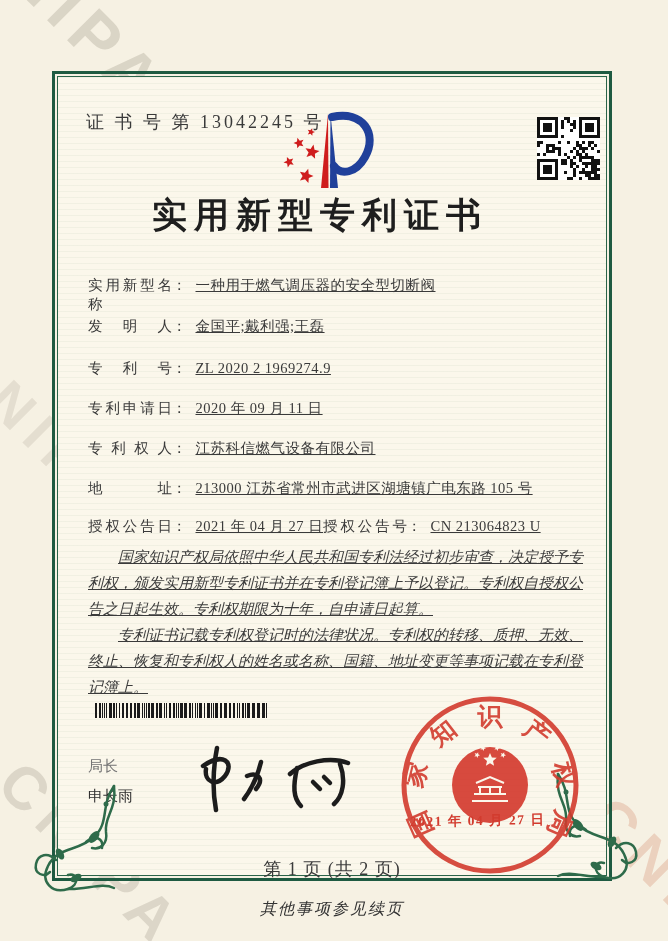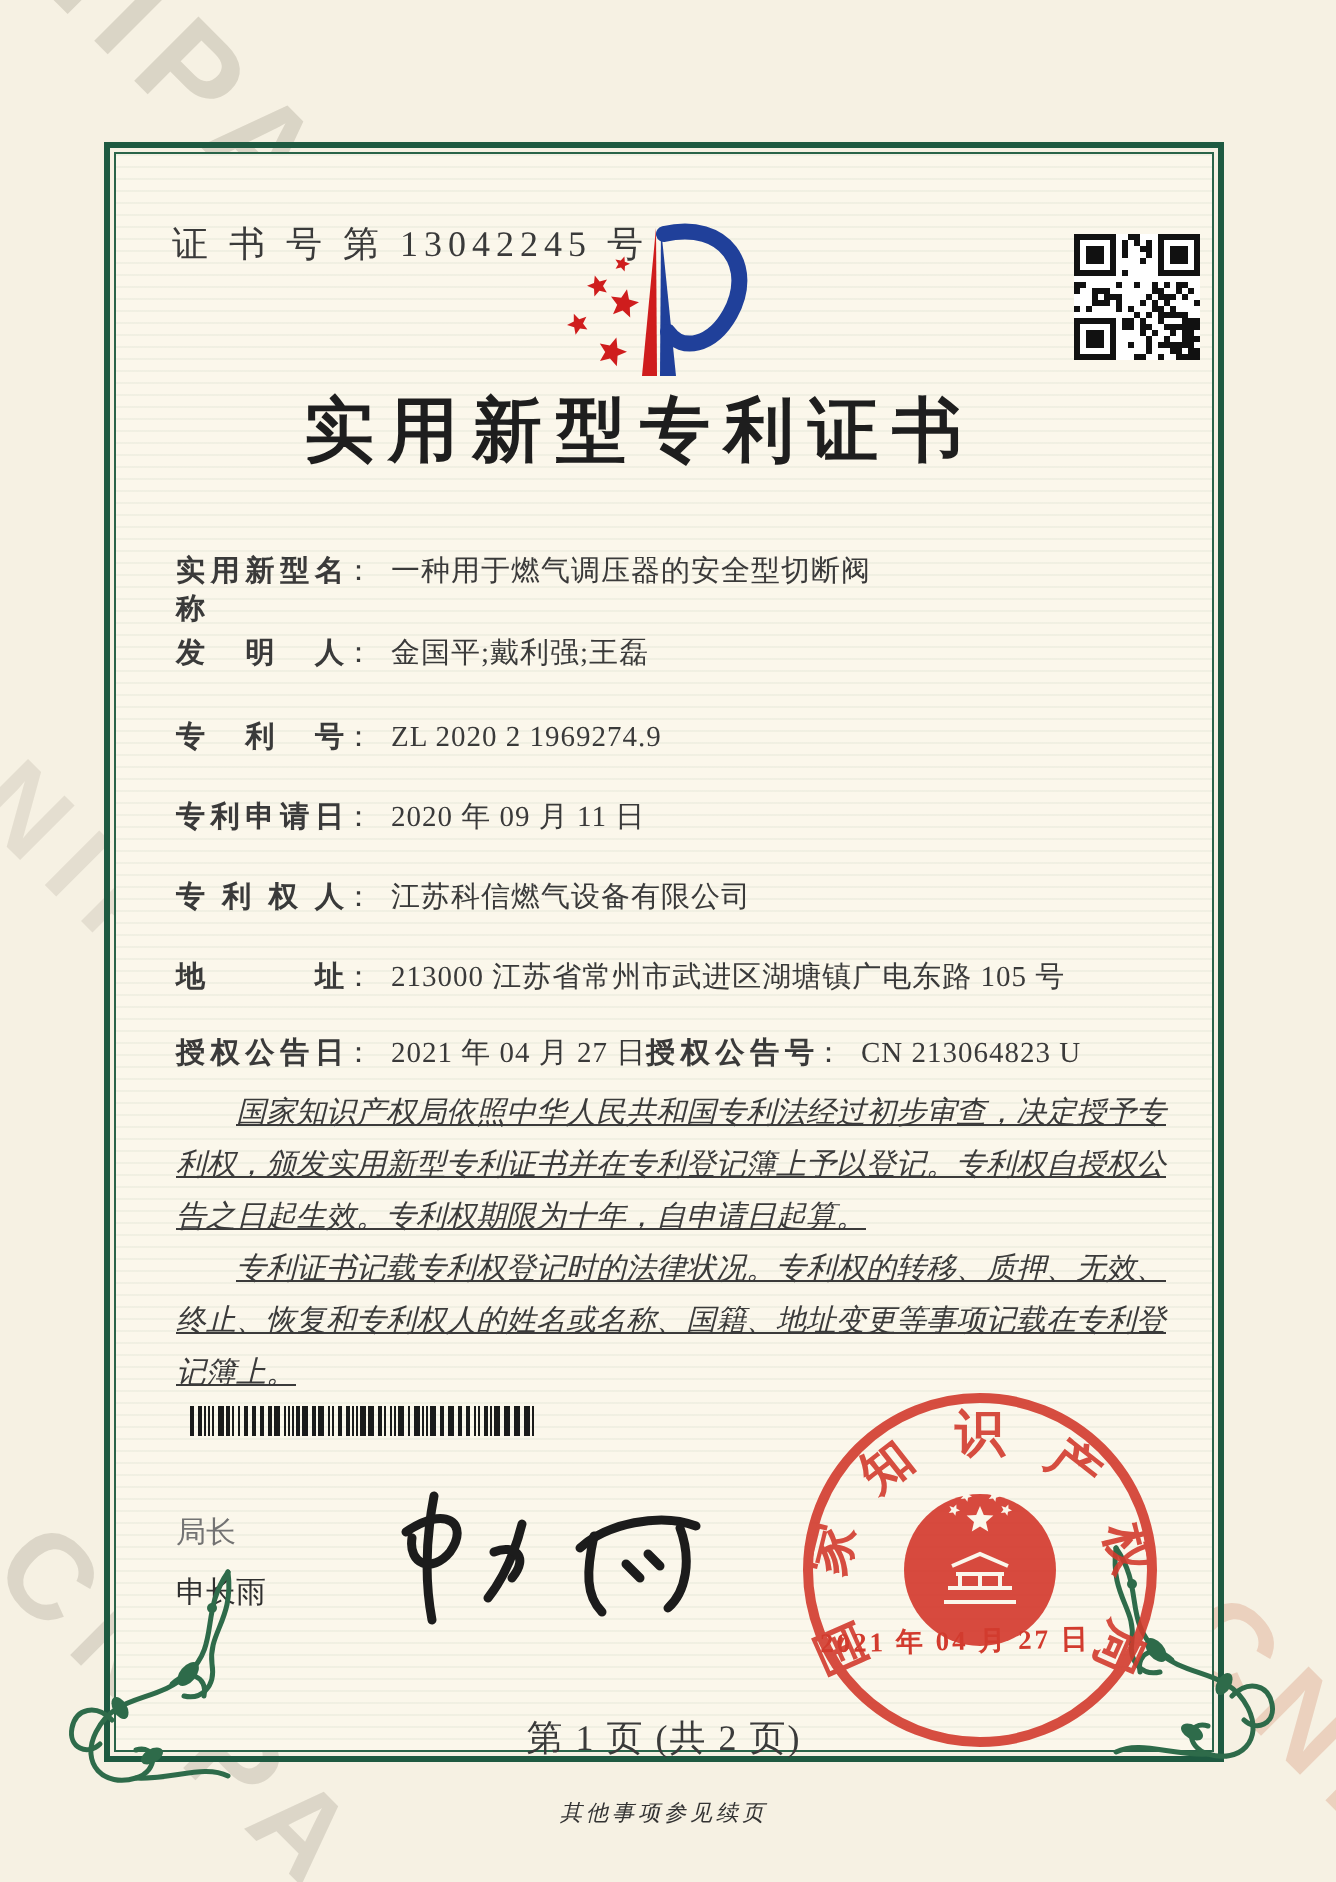--- a/index.html
+++ b/index.html
@@ -33,23 +33,23 @@
   }
   
   .cert-no{position:absolute; left:86px; top:110px; z-index:3; font-size:18px; letter-spacing:3px; color:#3a3a3a;}
   .logo{position:absolute; left:268px; top:102px; z-index:3;}
   .qr{position:absolute; left:537px; top:117px; z-index:3;}
   .title{
     position:absolute; left:52px; top:192px; width:536px; z-index:3;
     text-align:center; font-size:35px; font-weight:bold; letter-spacing:7px; color:#1e1e1e;
   }
   .field-row{position:absolute; left:88px; z-index:3; font-size:14.5px; color:#3a3a3a; width:500px;}
-  .lbl{display:inline-block; width:84px; text-align:justify; text-align-last:justify; vertical-align:top;font-weight:bold;}
+  .lbl{display:inline-block; width:84px; text-align:justify; text-align-last:justify; vertical-align:top;}
   .colon{margin-right:9px;}
-  .val{letter-spacing:0.5px;}
+  .val{letter-spacing:0.5px;text-decoration:underline;}
   .grant2{position:absolute; left:235px; top:0;}
   .paras{
     position:absolute; left:88px; top:544px; width:498px; z-index:3;
     font-size:15px; line-height:26px; color:#3b3b3b; font-style:italic;
   }
   .paras p{margin:0; text-indent:2em;text-decoration:underline;}
   .barcode{position:absolute; left:95px; top:703px; z-index:3;}
   .sig-title{position:absolute; left:88px; top:757px; z-index:3; font-size:15px; color:#737373; font-family:"Liberation Sans","DejaVu Sans",sans-serif;}
   .sig-name{position:absolute; left:88px; top:787px; z-index:3; font-size:15px; color:#2f2f2f; font-family:"Liberation Sans","DejaVu Sans",sans-serif;}
   .sig-hand{position:absolute; left:185px; top:736px; z-index:4;}
@@ -57,21 +57,21 @@
   .seal-date{
     position:absolute; left:410px; top:812px; z-index:6; font-size:13.5px;
     color:#d23b2e; letter-spacing:1.5px; font-weight:bold; transform:rotate(-1deg);
   }
   .page-no{
     position:absolute; left:52px; top:857px; width:560px; z-index:3;
     text-align:center; font-size:18px; letter-spacing:1px; color:#3a3a3a;
   }
   .footer-note{
     position:absolute; left:52px; top:899px; width:560px; z-index:3;
-    text-align:center; font-size:11px; letter-spacing:2px; color:#333; font-style:italic;
+    text-align:center; font-size:16px; letter-spacing:2px; color:#333; font-style:italic;
   }
   .orn{position:absolute; z-index:4;}
   .orn-left{left:16px; top:782px;}
   .orn-right{left:536px; top:770px;}
 </style>
 </head>
 <body>
 
 <div class="page">
 

